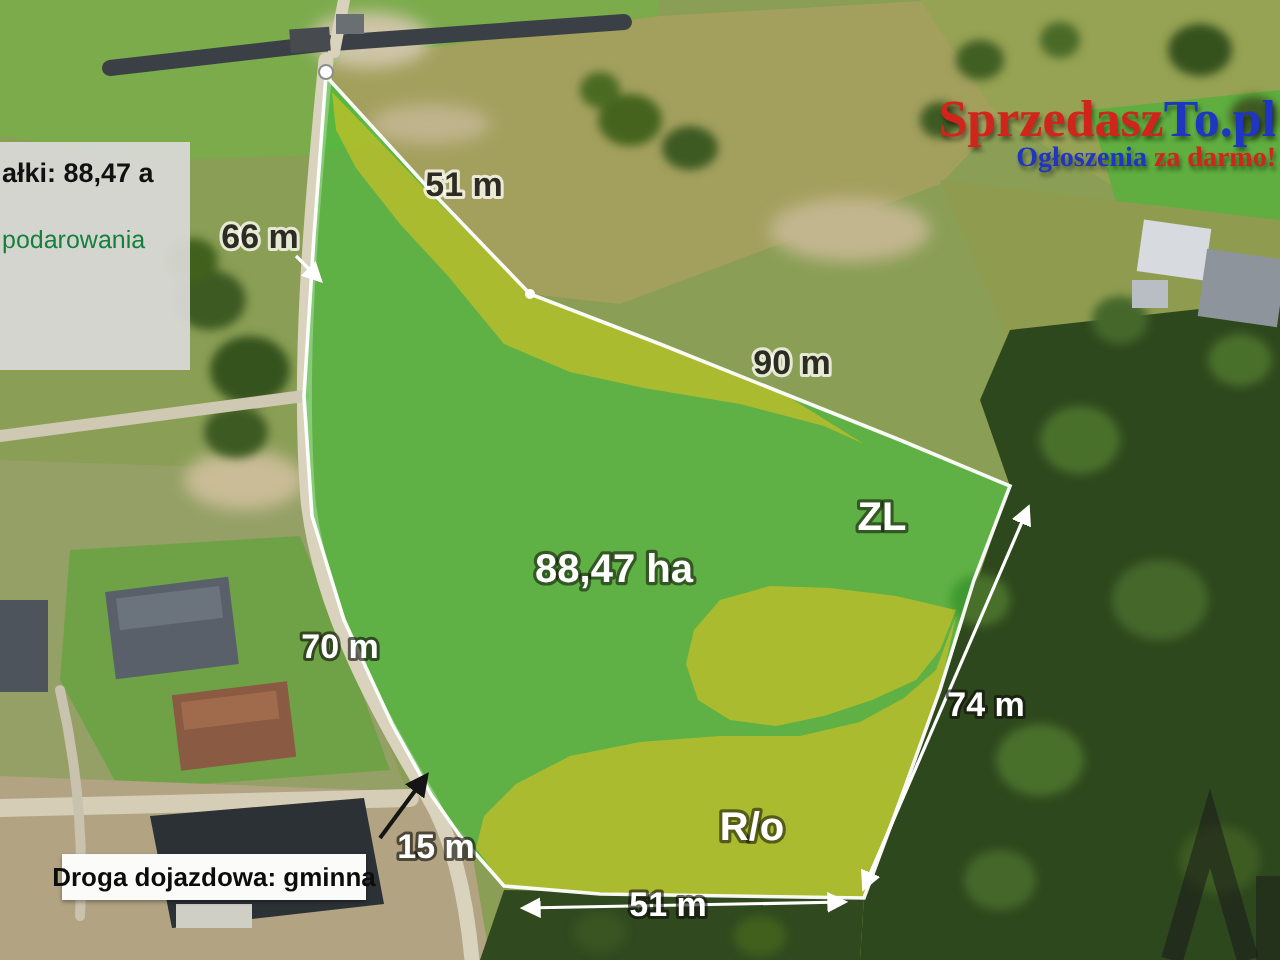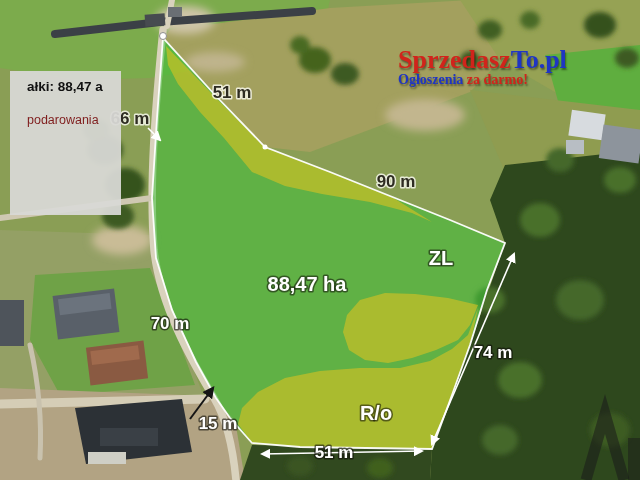--- a/index.html
+++ b/index.html
@@ -14,36 +14,36 @@
     font-weight:bold;
     paint-order:stroke;
     stroke-linejoin:round;
     text-anchor:middle;
   }
   .m-dark{font-size:17px;fill:#2e2c22;stroke:rgba(255,255,248,.78);stroke-width:3px;}
   .m-light{font-size:17px;fill:#ffffff;stroke:rgba(15,15,8,.62);stroke-width:3px;}
   .m-zone{font-size:20px;fill:#ffffff;stroke:rgba(15,15,8,.55);stroke-width:3.2px;}
   
   .info-panel{
-    position:absolute;left:10px;top:71px;width:95px;height:144px;
+    position:absolute;left:0;top:71px;width:95px;height:114px;
     background:rgba(217,217,214,.94);
-    color:#111;overflow:hidden;padding-left:16px;
+    color:#111;overflow:hidden;
   }
   .info-panel .l1{font-weight:bold;font-size:13.5px;margin:8px 0 0 1px;white-space:nowrap;}
-  .info-panel .l2{font-size:12.5px;margin:19px 0 0 1px;color:#7f1d1d;white-space:nowrap;}
+  .info-panel .l2{font-size:12.5px;margin:19px 0 0 1px;color:#15803d;white-space:nowrap;}
   
   .road-panel{
     position:absolute;left:31px;top:427px;width:152px;height:23px;
     background:#fbfbf9;color:#0c0c0c;font-weight:bold;font-size:13px;
     display:flex;align-items:center;justify-content:center;white-space:nowrap;
     box-shadow:0 1px 2px rgba(0,0,0,.35);
   }
   
   .brand{
-    position:absolute;left:398px;top:46px;width:240px;text-align:left;
+    position:absolute;left:398px;top:46px;width:240px;text-align:right;
     font-family:"Liberation Serif", serif;font-weight:bold;line-height:1.05;
     text-shadow:1px 2px 2px rgba(0,0,0,.45);
     pointer-events:none;
   }
   .brand .row1{font-size:26px;letter-spacing:0px;}
   .brand .row2{font-size:14px;}
   .brand .red{color:#d1241b;}
   .brand .blue{color:#1f35c4;}
 </style>
 </head>
@@ -171,19 +171,22 @@
       <path d="M586,480 L605,414 L624,480" stroke="rgba(25,25,25,0.55)" stroke-width="11" fill="none"></path>
       <rect x="628" y="438" width="12" height="42" fill="rgba(25,25,25,0.5)"></rect>
     </g>
   </svg>
 
   <div class="info-panel">
     <div class="l1">ałki: 88,47 a</div>
     <div class="l2">podarowania</div>
   </div>
 
+  <div class="road-panel">
+    <span>Droga dojazdowa: gminna</span>
+  </div>
 
   <div class="brand">
     <div class="row1"><span class="red">Sprzedasz</span><span class="blue">To.pl</span></div>
     <div class="row2"><span class="blue">Ogłoszenia</span><span class="red"> za darmo!</span></div>
   </div>
 
 </div>
 
 </body></html>

